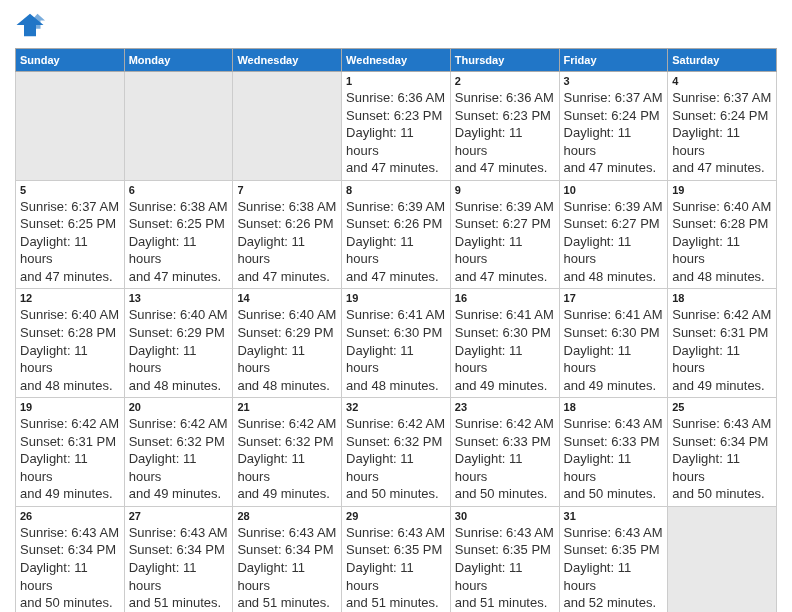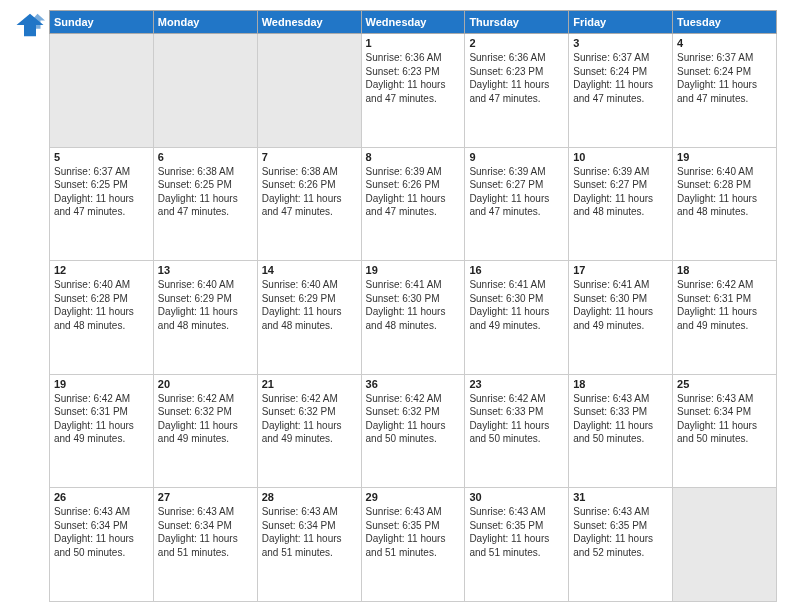--- a/index.html
+++ b/index.html
@@ -8,20 +8,21 @@
       background: #fff;
       width: 792px;
       height: 612px;
       overflow: hidden;
     }
     .page {
       width: 792px;
       height: 612px;
       padding: 10px 15px;
       display: flex;
+      flex-direction: column;
     }
     .header {
       display: flex;
       justify-content: space-between;
       align-items: flex-start;
       margin-bottom: 8px;
     }
     .logo {
       display: flex;
       align-items: center;
@@ -86,21 +87,21 @@
     .calendar td.shaded {
       background: #e8e8e8;
     }
     .day-number {
       font-size: 11px;
       font-weight: bold;
       color: #222;
       margin-bottom: 2px;
     }
     .day-info {
-      font-size: 10px;
+      font-size: 13px;
       line-height: 1.35;
       color: #333;
     }
   </style>
 </head>
 <body>
 
 <div class="page">
   <div class="header">
     <div class="logo">
@@ -122,21 +123,21 @@
 
   <table class="calendar">
     <thead>
       <tr>
       <th>Sunday</th>
           <th>Monday</th>
           <th>Wednesday</th>
           <th>Wednesday</th>
           <th>Thursday</th>
           <th>Friday</th>
-          <th>Tuesday</th>
+          <th>Saturday</th>
         </tr>
     </thead>
     <tbody id="calendar-body">
     <tr>
           <td class="shaded"></td>
           <td class="shaded"></td>
           <td class="shaded"></td>
           <td>
             <div class="day-number">1</div>
             <div class="day-info" style="white-space: pre-line;">Sunrise: 6:36 AM
@@ -284,21 +285,21 @@
 and 49 minutes.</div>
           </td>
           <td>
             <div class="day-number">21</div>
             <div class="day-info" style="white-space: pre-line;">Sunrise: 6:42 AM
 Sunset: 6:32 PM
 Daylight: 11 hours
 and 49 minutes.</div>
           </td>
           <td>
-            <div class="day-number">36</div>
+            <div class="day-number">32</div>
             <div class="day-info" style="white-space: pre-line;">Sunrise: 6:42 AM
 Sunset: 6:32 PM
 Daylight: 11 hours
 and 50 minutes.</div>
           </td>
           <td>
             <div class="day-number">23</div>
             <div class="day-info" style="white-space: pre-line;">Sunrise: 6:42 AM
 Sunset: 6:33 PM
 Daylight: 11 hours

